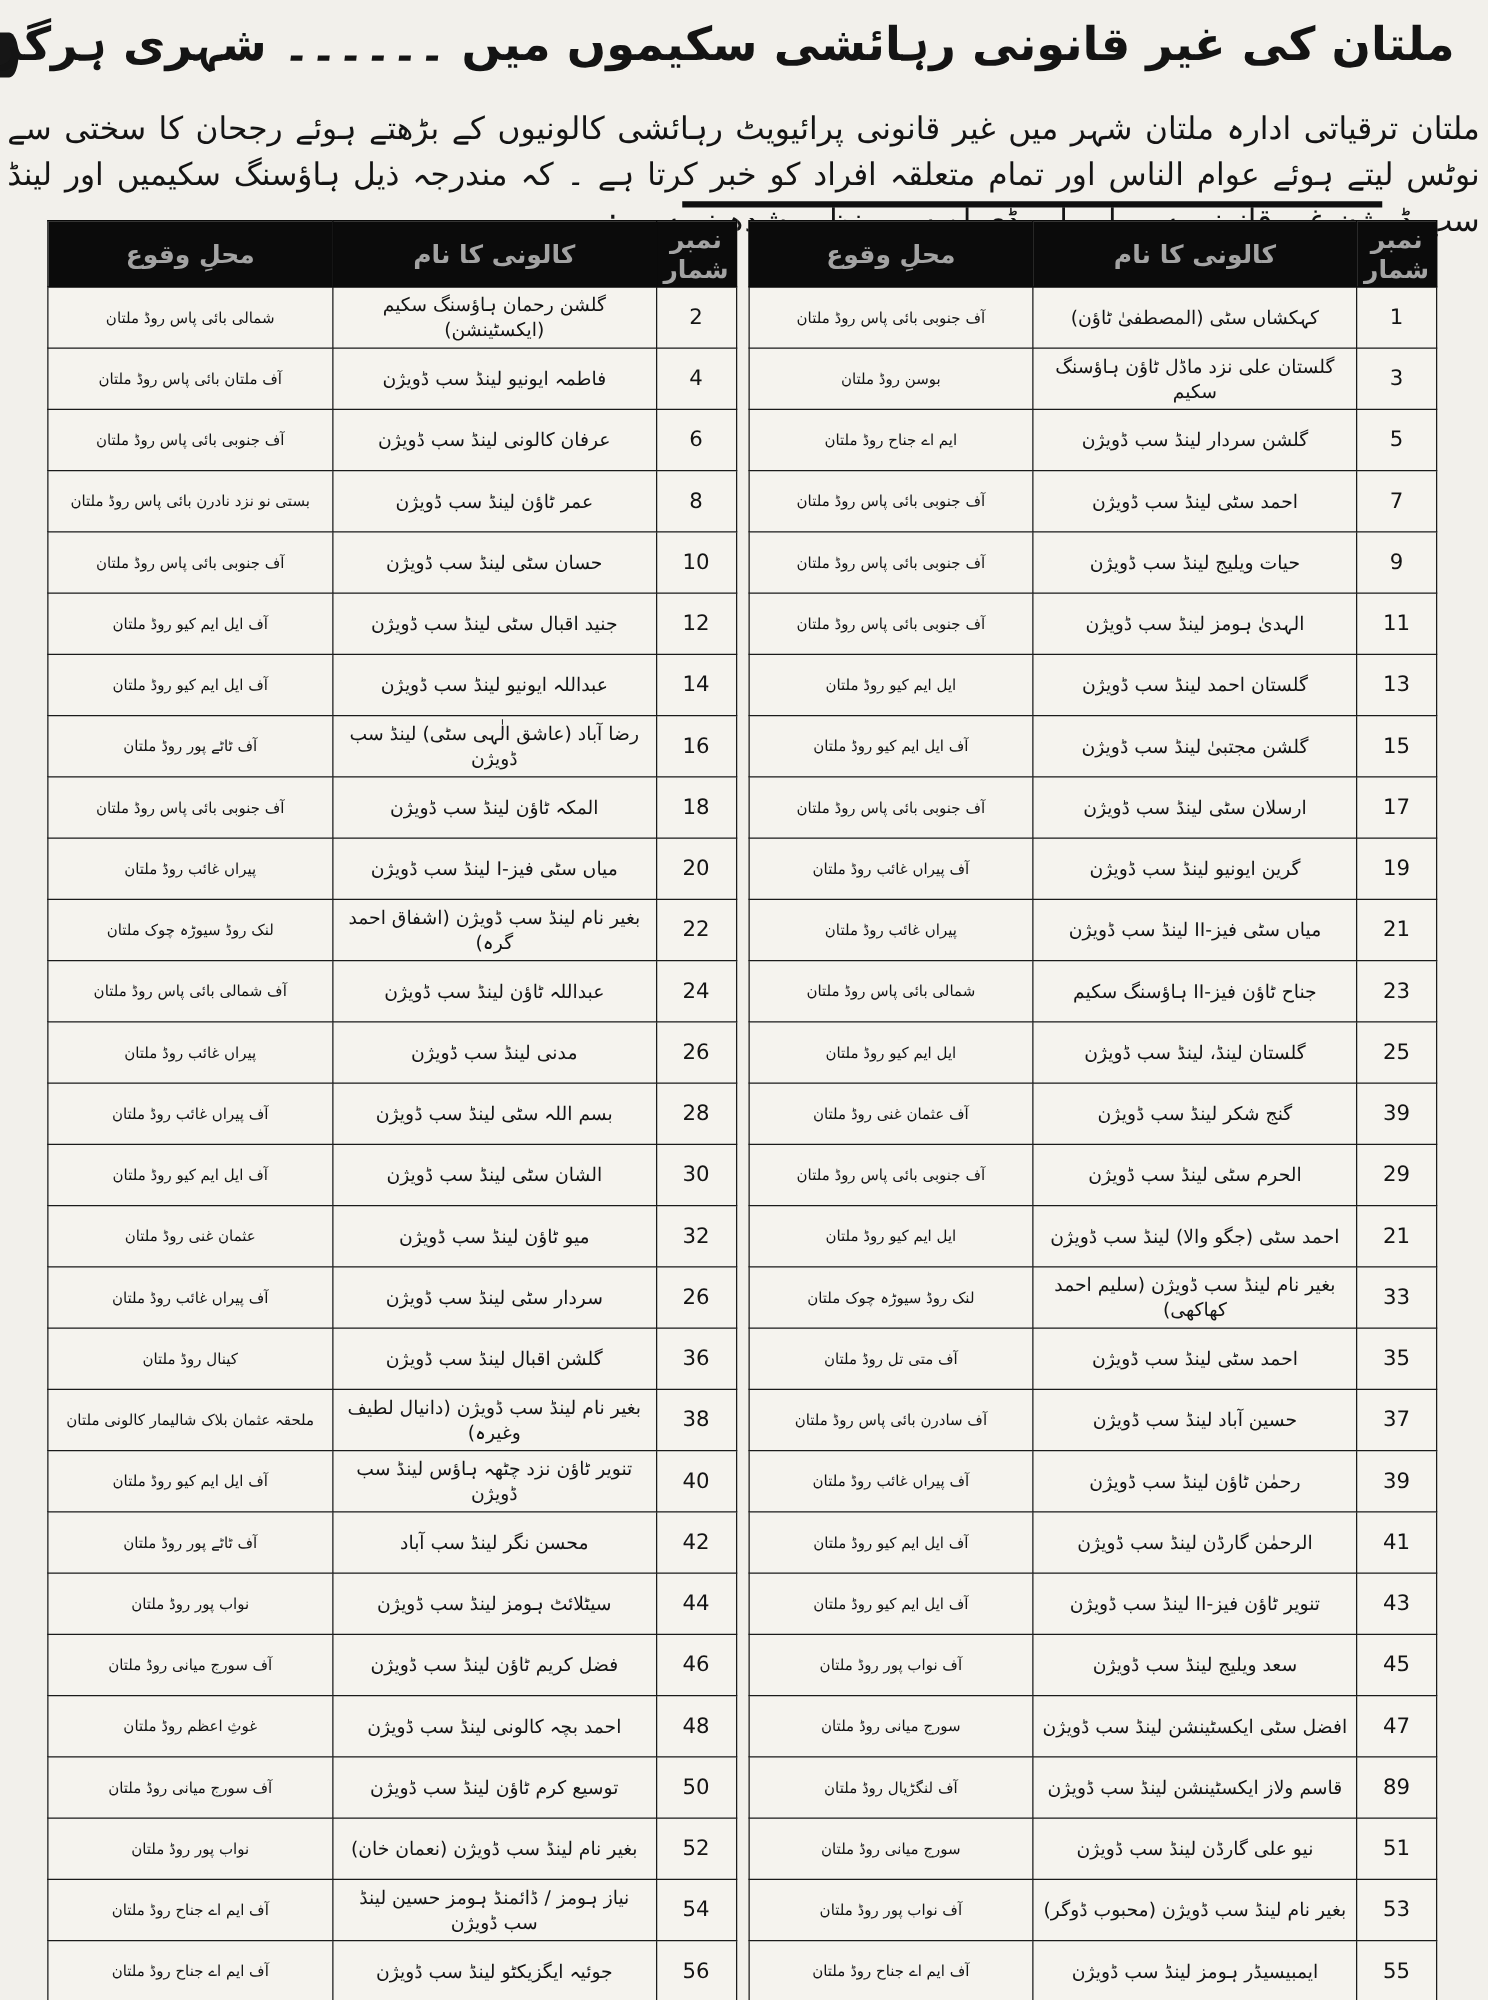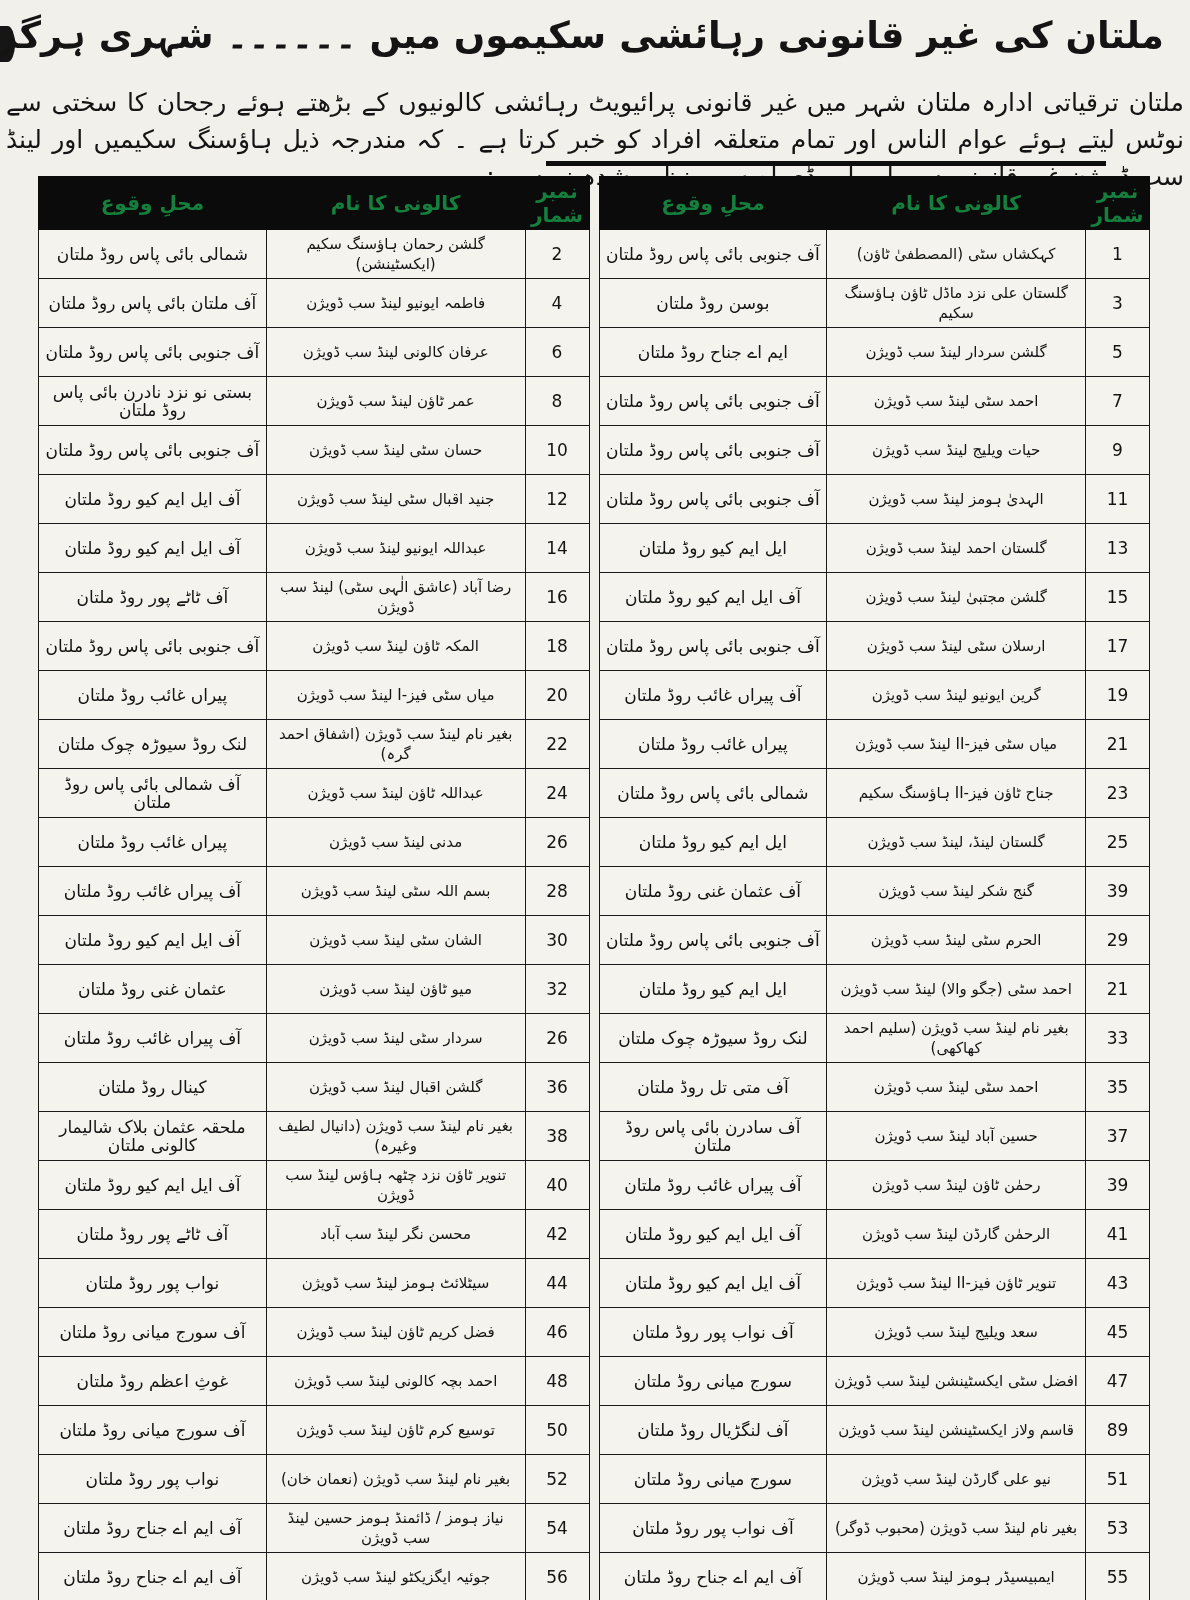--- a/index.html
+++ b/index.html
@@ -38,33 +38,33 @@
     position:absolute;top:176px;left:38px;right:40px;
     display:flex;gap:9px;align-items:flex-start;
   }
   table{
     border-collapse:collapse;table-layout:fixed;flex:1;
     background:#f5f3ee;
   }
   col.c-serial{width:64px;}
   col.c-colony{width:47%;}
   th{
-    background:#0b0b0b;color:#15803d;
+    background:#0b0b0b;color:#a3a3a3;
     font-size:20px;font-weight:bold;
     height:52px;border:1.5px solid #0b0b0b;
     padding:0 4px;
   }
   td{
     border:1.7px solid #1a1a1a;
     height:46px;text-align:center;vertical-align:middle;
     padding:1px 6px;overflow:hidden;
   }
   td.cell-no{font-size:17px;}
   td.cell-name{font-size:15px;line-height:20px;}
-  td.cell-loc{font-size:17px;line-height:18px;}
+  td.cell-loc{font-size:12px;line-height:18px;}
 </style>
 </head>
 <body>
 
 <div class="page">
 
   <div class="corner-blob"></div>
 
   <div class="title">ملتان کی غیر قانونی رہائشی سکیموں میں ۔۔۔۔۔۔ شہری ہرگز پلاٹ نہ خریدیں ۔</div>
 

